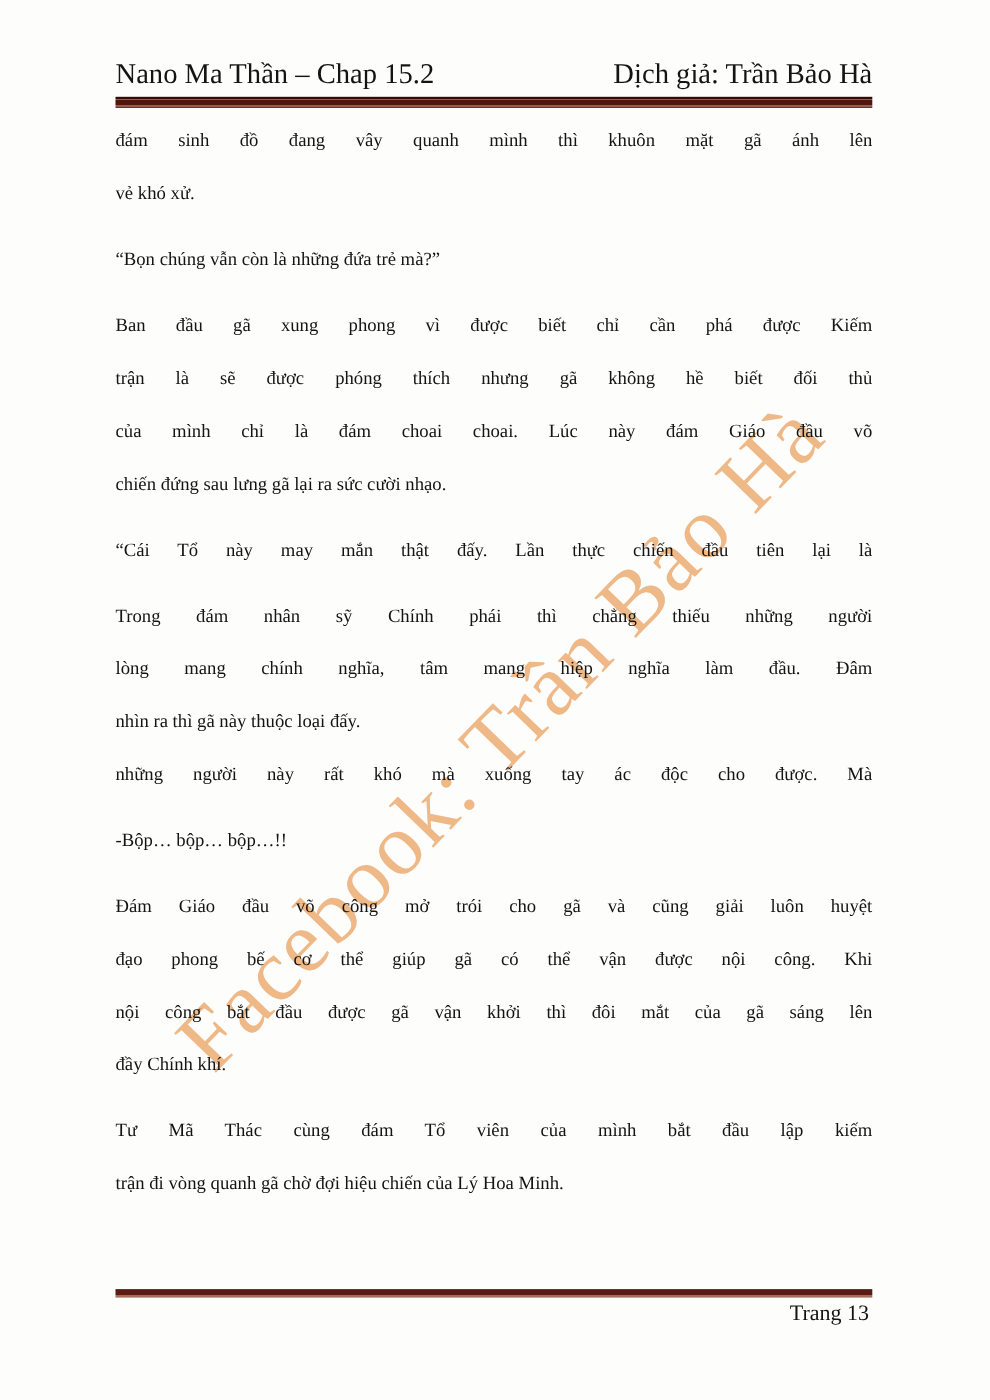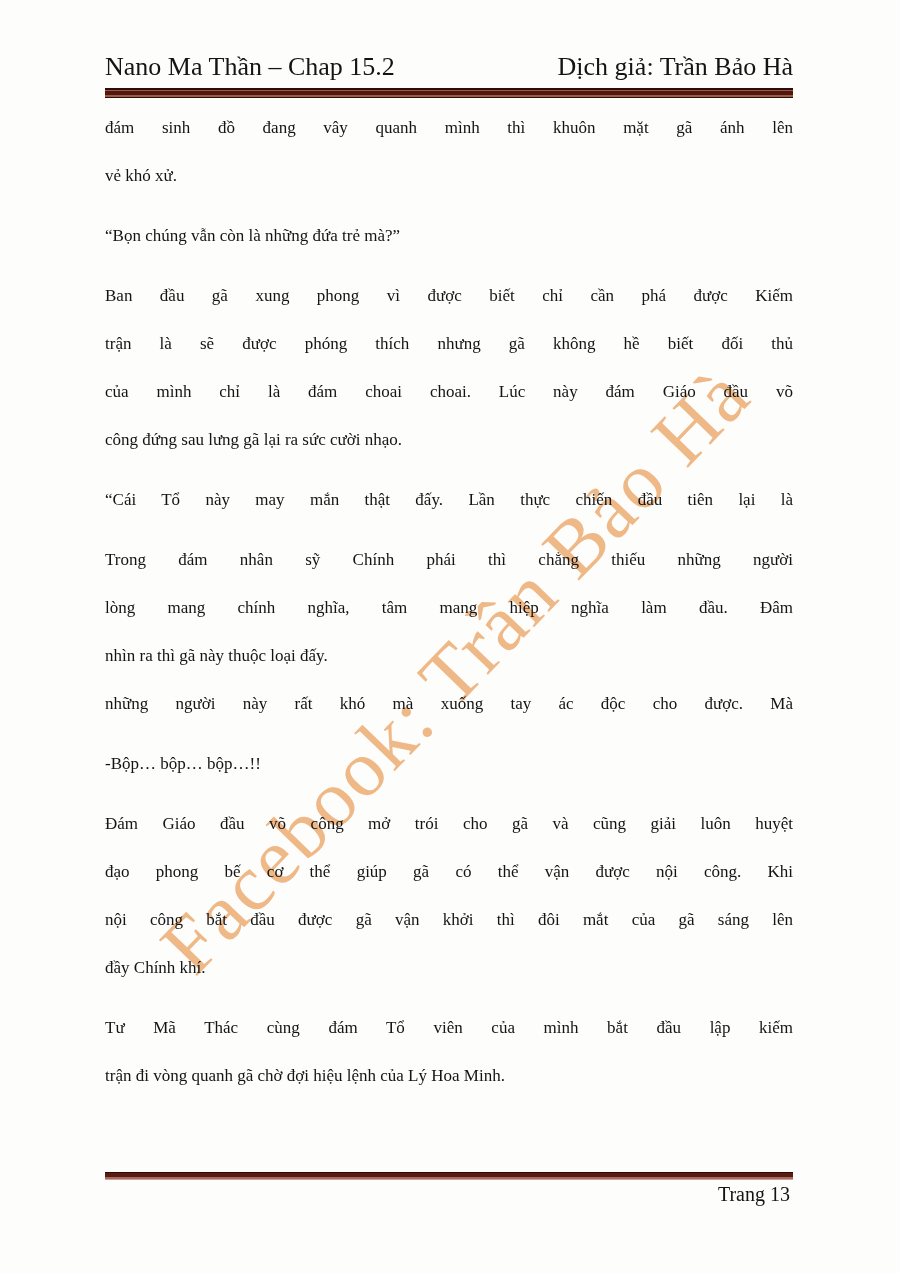--- a/index.html
+++ b/index.html
@@ -90,21 +90,21 @@
         <div class="line just">đám sinh đồ đang vây quanh mình thì khuôn mặt gã ánh lên</div>
         <div class="line">vẻ khó xử.</div>
       </div>
       <div class="para">
         <div class="line">“Bọn chúng vẫn còn là những đứa trẻ mà?”</div>
       </div>
       <div class="para">
         <div class="line just">Ban đầu gã xung phong vì được biết chỉ cần phá được Kiếm</div>
         <div class="line just">trận là sẽ được phóng thích nhưng gã không hề biết đối thủ</div>
         <div class="line just">của mình chỉ là đám choai choai. Lúc này đám Giáo đầu võ</div>
-        <div class="line">công đứng sau lưng gã lại ra sức cười nhạo.</div>
+        <div class="line">chiến đứng sau lưng gã lại ra sức cười nhạo.</div>
       </div>
       <div class="para">
         <div class="line just">“Cái Tổ này may mắn thật đấy. Lần thực chiến đầu tiên lại là</div>
       </div>
       <div class="para">
         <div class="line just">Trong đám nhân sỹ Chính phái thì chẳng thiếu những người</div>
         <div class="line just">lòng mang chính nghĩa, tâm mang hiệp nghĩa làm đầu. Đâm</div>
         <div class="line">nhìn ra thì gã này thuộc loại đấy.</div>
         <div class="line just">những người này rất khó mà xuống tay ác độc cho được. Mà</div>
       </div>
@@ -112,21 +112,21 @@
         <div class="line">-Bộp… bộp… bộp…!!</div>
       </div>
       <div class="para">
         <div class="line just">Đám Giáo đầu võ công mở trói cho gã và cũng giải luôn huyệt</div>
         <div class="line just">đạo phong bế cơ thể giúp gã có thể vận được nội công. Khi</div>
         <div class="line just">nội công bắt đầu được gã vận khởi thì đôi mắt của gã sáng lên</div>
         <div class="line">đầy Chính khí.</div>
       </div>
       <div class="para">
         <div class="line just">Tư Mã Thác cùng đám Tổ viên của mình bắt đầu lập kiếm</div>
-        <div class="line">trận đi vòng quanh gã chờ đợi hiệu lệnh của Lý Hoa Minh.</div>
+        <div class="line">trận đi vòng quanh gã chờ đợi hiệu chiến của Lý Hoa Minh.</div>
       </div>
     </div>
 
 </div>
 
 <div class="footer-rule"></div>
 
 <div class="page-number">Trang 13</div>
 
 </body></html>

